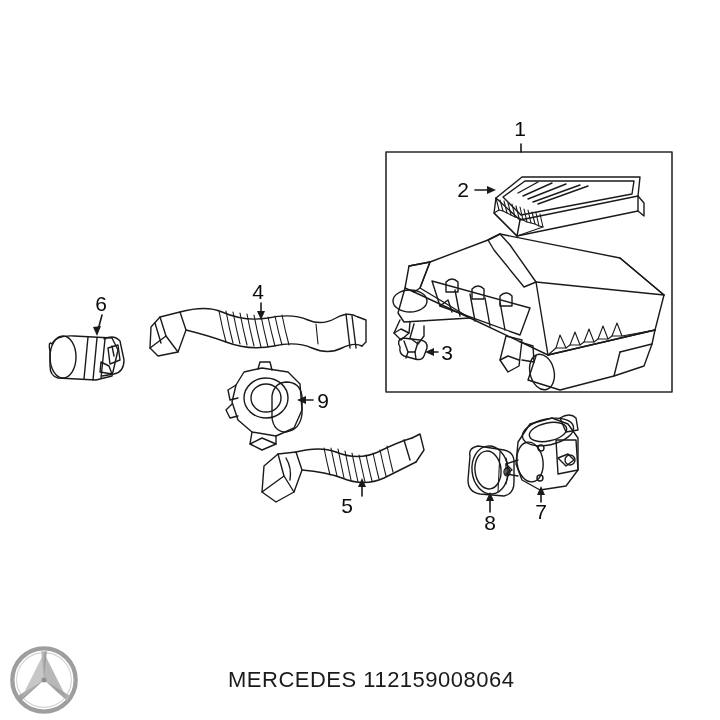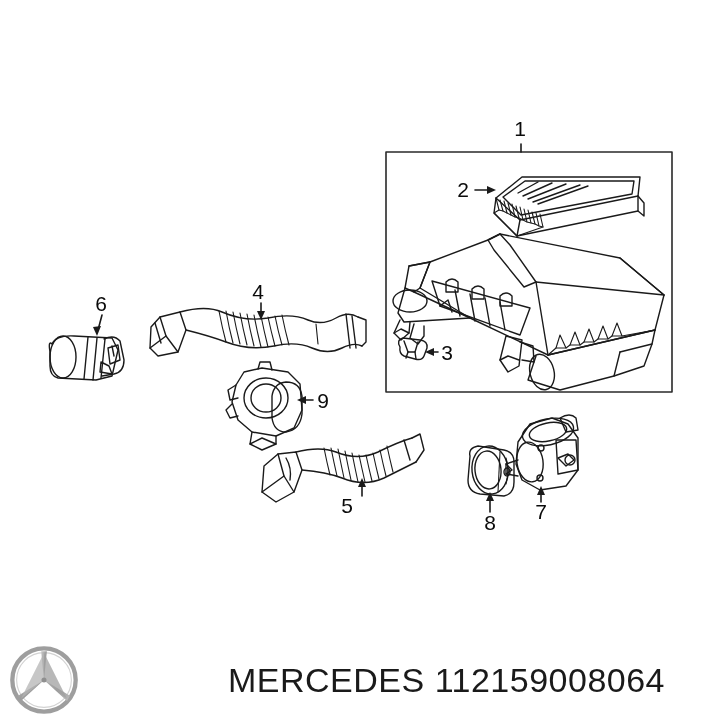--- a/index.html
+++ b/index.html
@@ -39,21 +39,21 @@
   }
   #brand-logo {
     margin-left: 8px;
     width: 72px;
     height: 72px;
     flex: 0 0 auto;
   }
   #footer-text {
     margin-left: 148px;
     font-family: "Liberation Sans", sans-serif;
-    font-size: 34px;
+    font-size: 22px;
     letter-spacing: 0.5px;
     color: #1a1a1a;
     white-space: nowrap;
   }
 </style>
 </head>
 <body>
 
 <div id="page">
 

